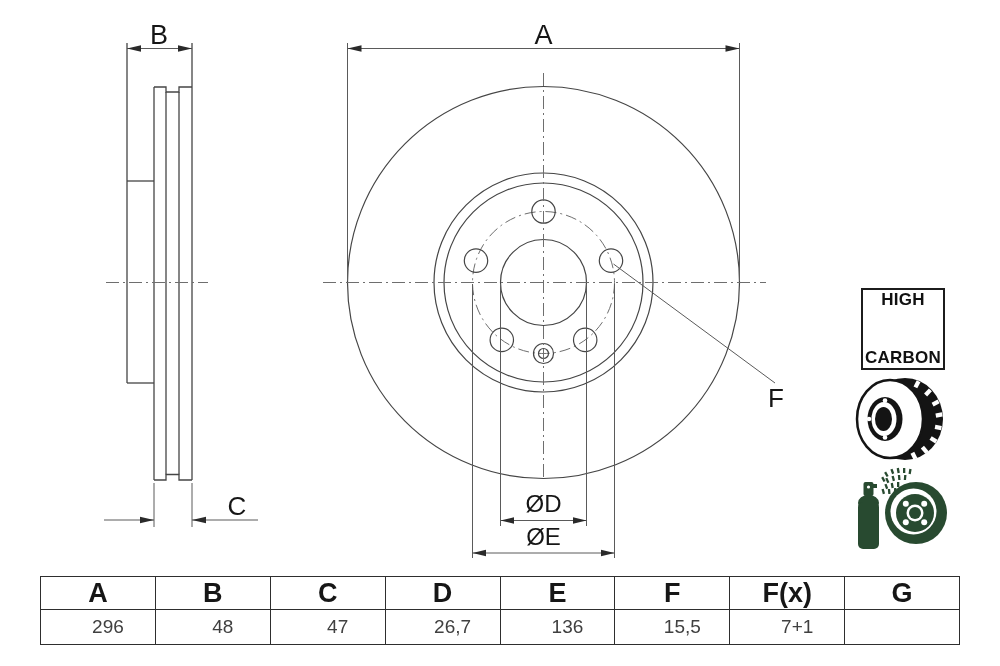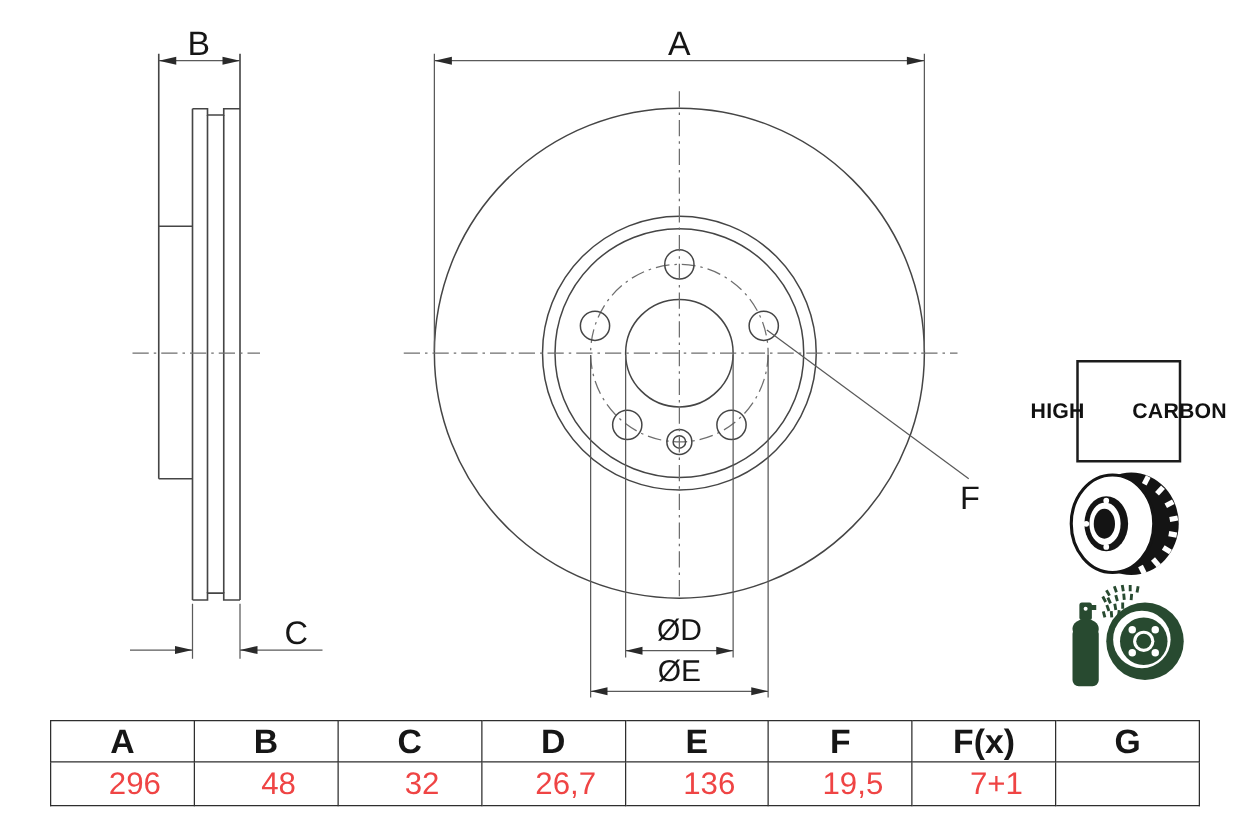--- a/index.html
+++ b/index.html
@@ -6,36 +6,36 @@
   .stage{
     position:relative;width:1000px;height:666px;background:#ffffff;
     font-family:"Liberation Sans", sans-serif;overflow:hidden;
   }
   svg{display:block;}
   .drawing{position:absolute;left:0;top:0;}
   .dim-label{fill:#161616;}
   .hc-badge{
     position:absolute;left:861px;top:288px;width:84px;height:82px;
     border:2px solid #1c1c1c;box-sizing:border-box;
-    display:flex;flex-direction:row;align-items:center;justify-content:center;
+    display:flex;flex-direction:column;align-items:center;justify-content:center;
     font-weight:bold;font-size:17px;line-height:20px;color:#111;
     letter-spacing:0.2px;text-align:center;background:#fff;gap:38px;
   }
   .icon-disc{position:absolute;left:854px;top:376px;}
   .icon-spray{position:absolute;left:852px;top:463px;}
   table.dims{
     position:absolute;left:40px;top:576px;width:920px;
     border-collapse:collapse;table-layout:fixed;background:#fff;
   }
   table.dims th, table.dims td{
     border:1.5px solid #2e2e2e;text-align:center;vertical-align:middle;
     padding:0;overflow:hidden;white-space:nowrap;
   }
   table.dims th{height:32px;font-size:27px;font-weight:bold;color:#161616;}
-  table.dims td{height:34px;font-size:25px;font-weight:400;color:#ef4444;padding-left:20px;}
+  table.dims td{height:34px;font-size:19px;font-weight:400;color:#404040;padding-left:20px;}
 </style>
 </head>
 <body>
 
 <div class="stage">
 
   <svg class="drawing" width="1000" height="572" viewBox="0 0 1000 572">
 
     <g stroke="#454545" stroke-width="1.3" fill="none">
       <line x1="127" y1="43" x2="127" y2="383"></line>
@@ -200,23 +200,23 @@
         <th>E</th>
         <th>F</th>
         <th>F(x)</th>
         <th>G</th>
       </tr>
     </thead>
     <tbody>
       <tr>
         <td>296</td>
         <td>48</td>
-        <td>32</td>
+        <td>47</td>
         <td>26,7</td>
         <td>136</td>
-        <td>19,5</td>
+        <td>15,5</td>
         <td>7+1</td>
         <td></td>
       </tr>
     </tbody>
   </table>
 
 </div>
 
 </body></html>

